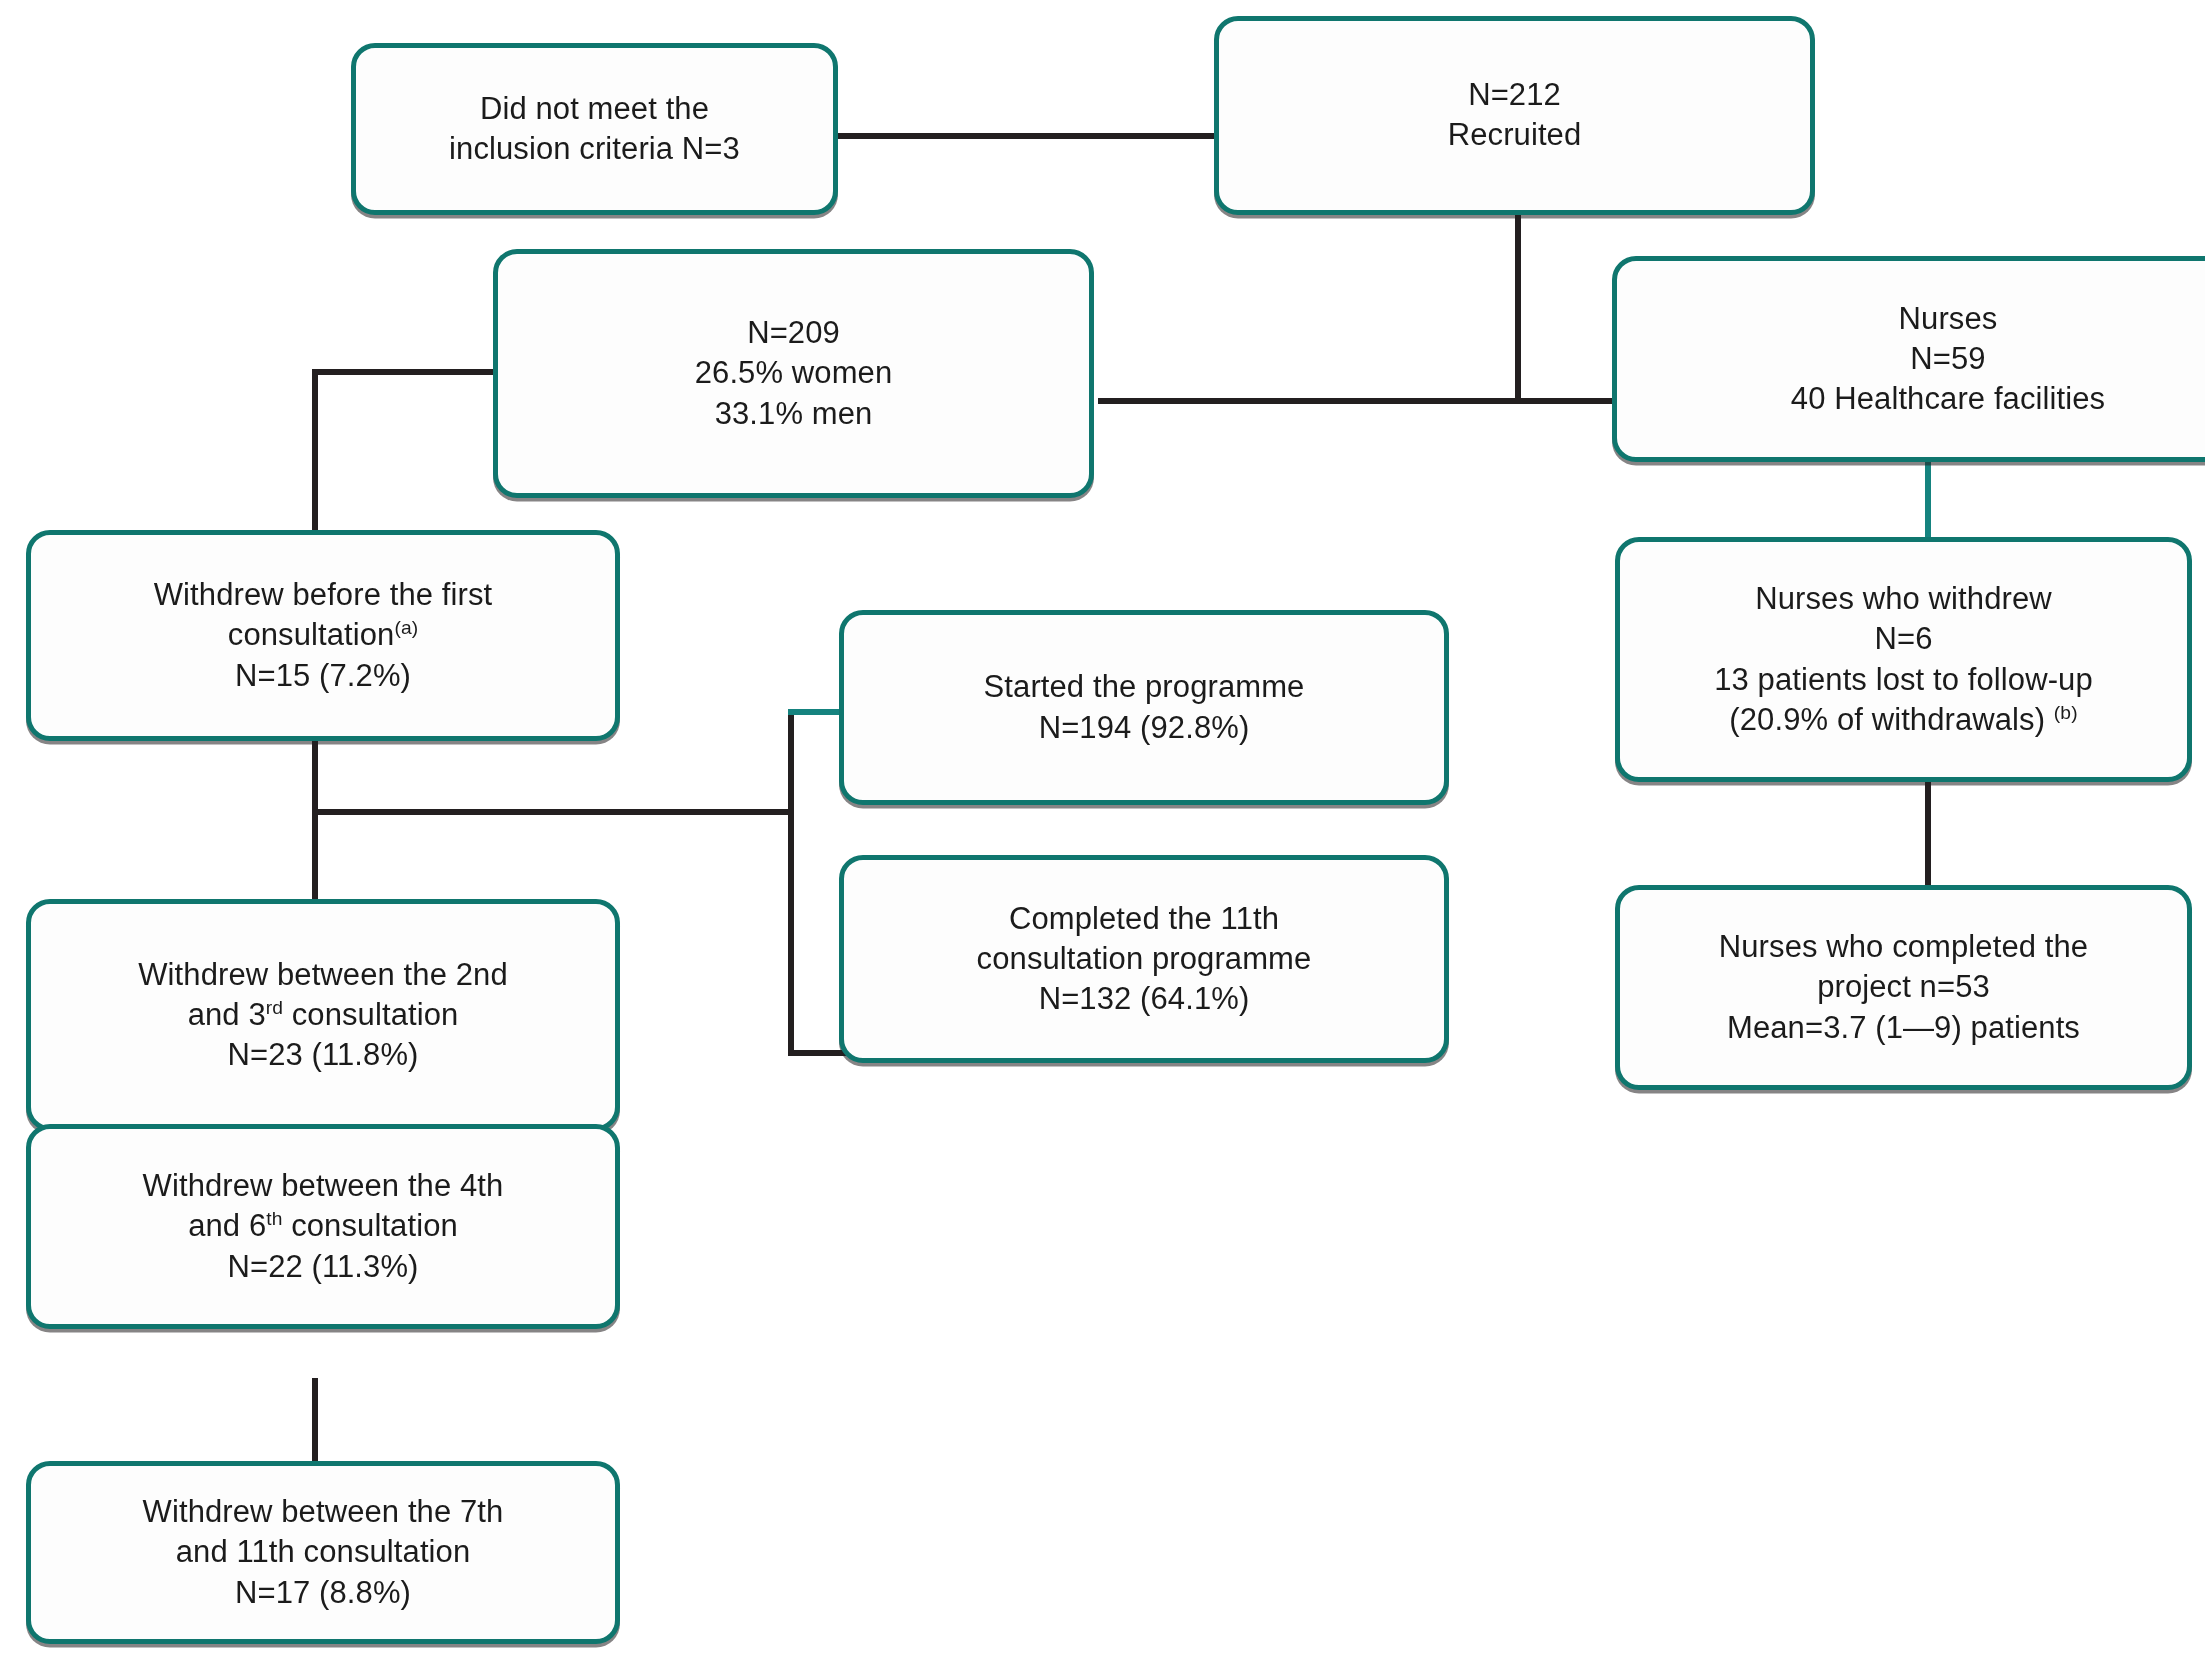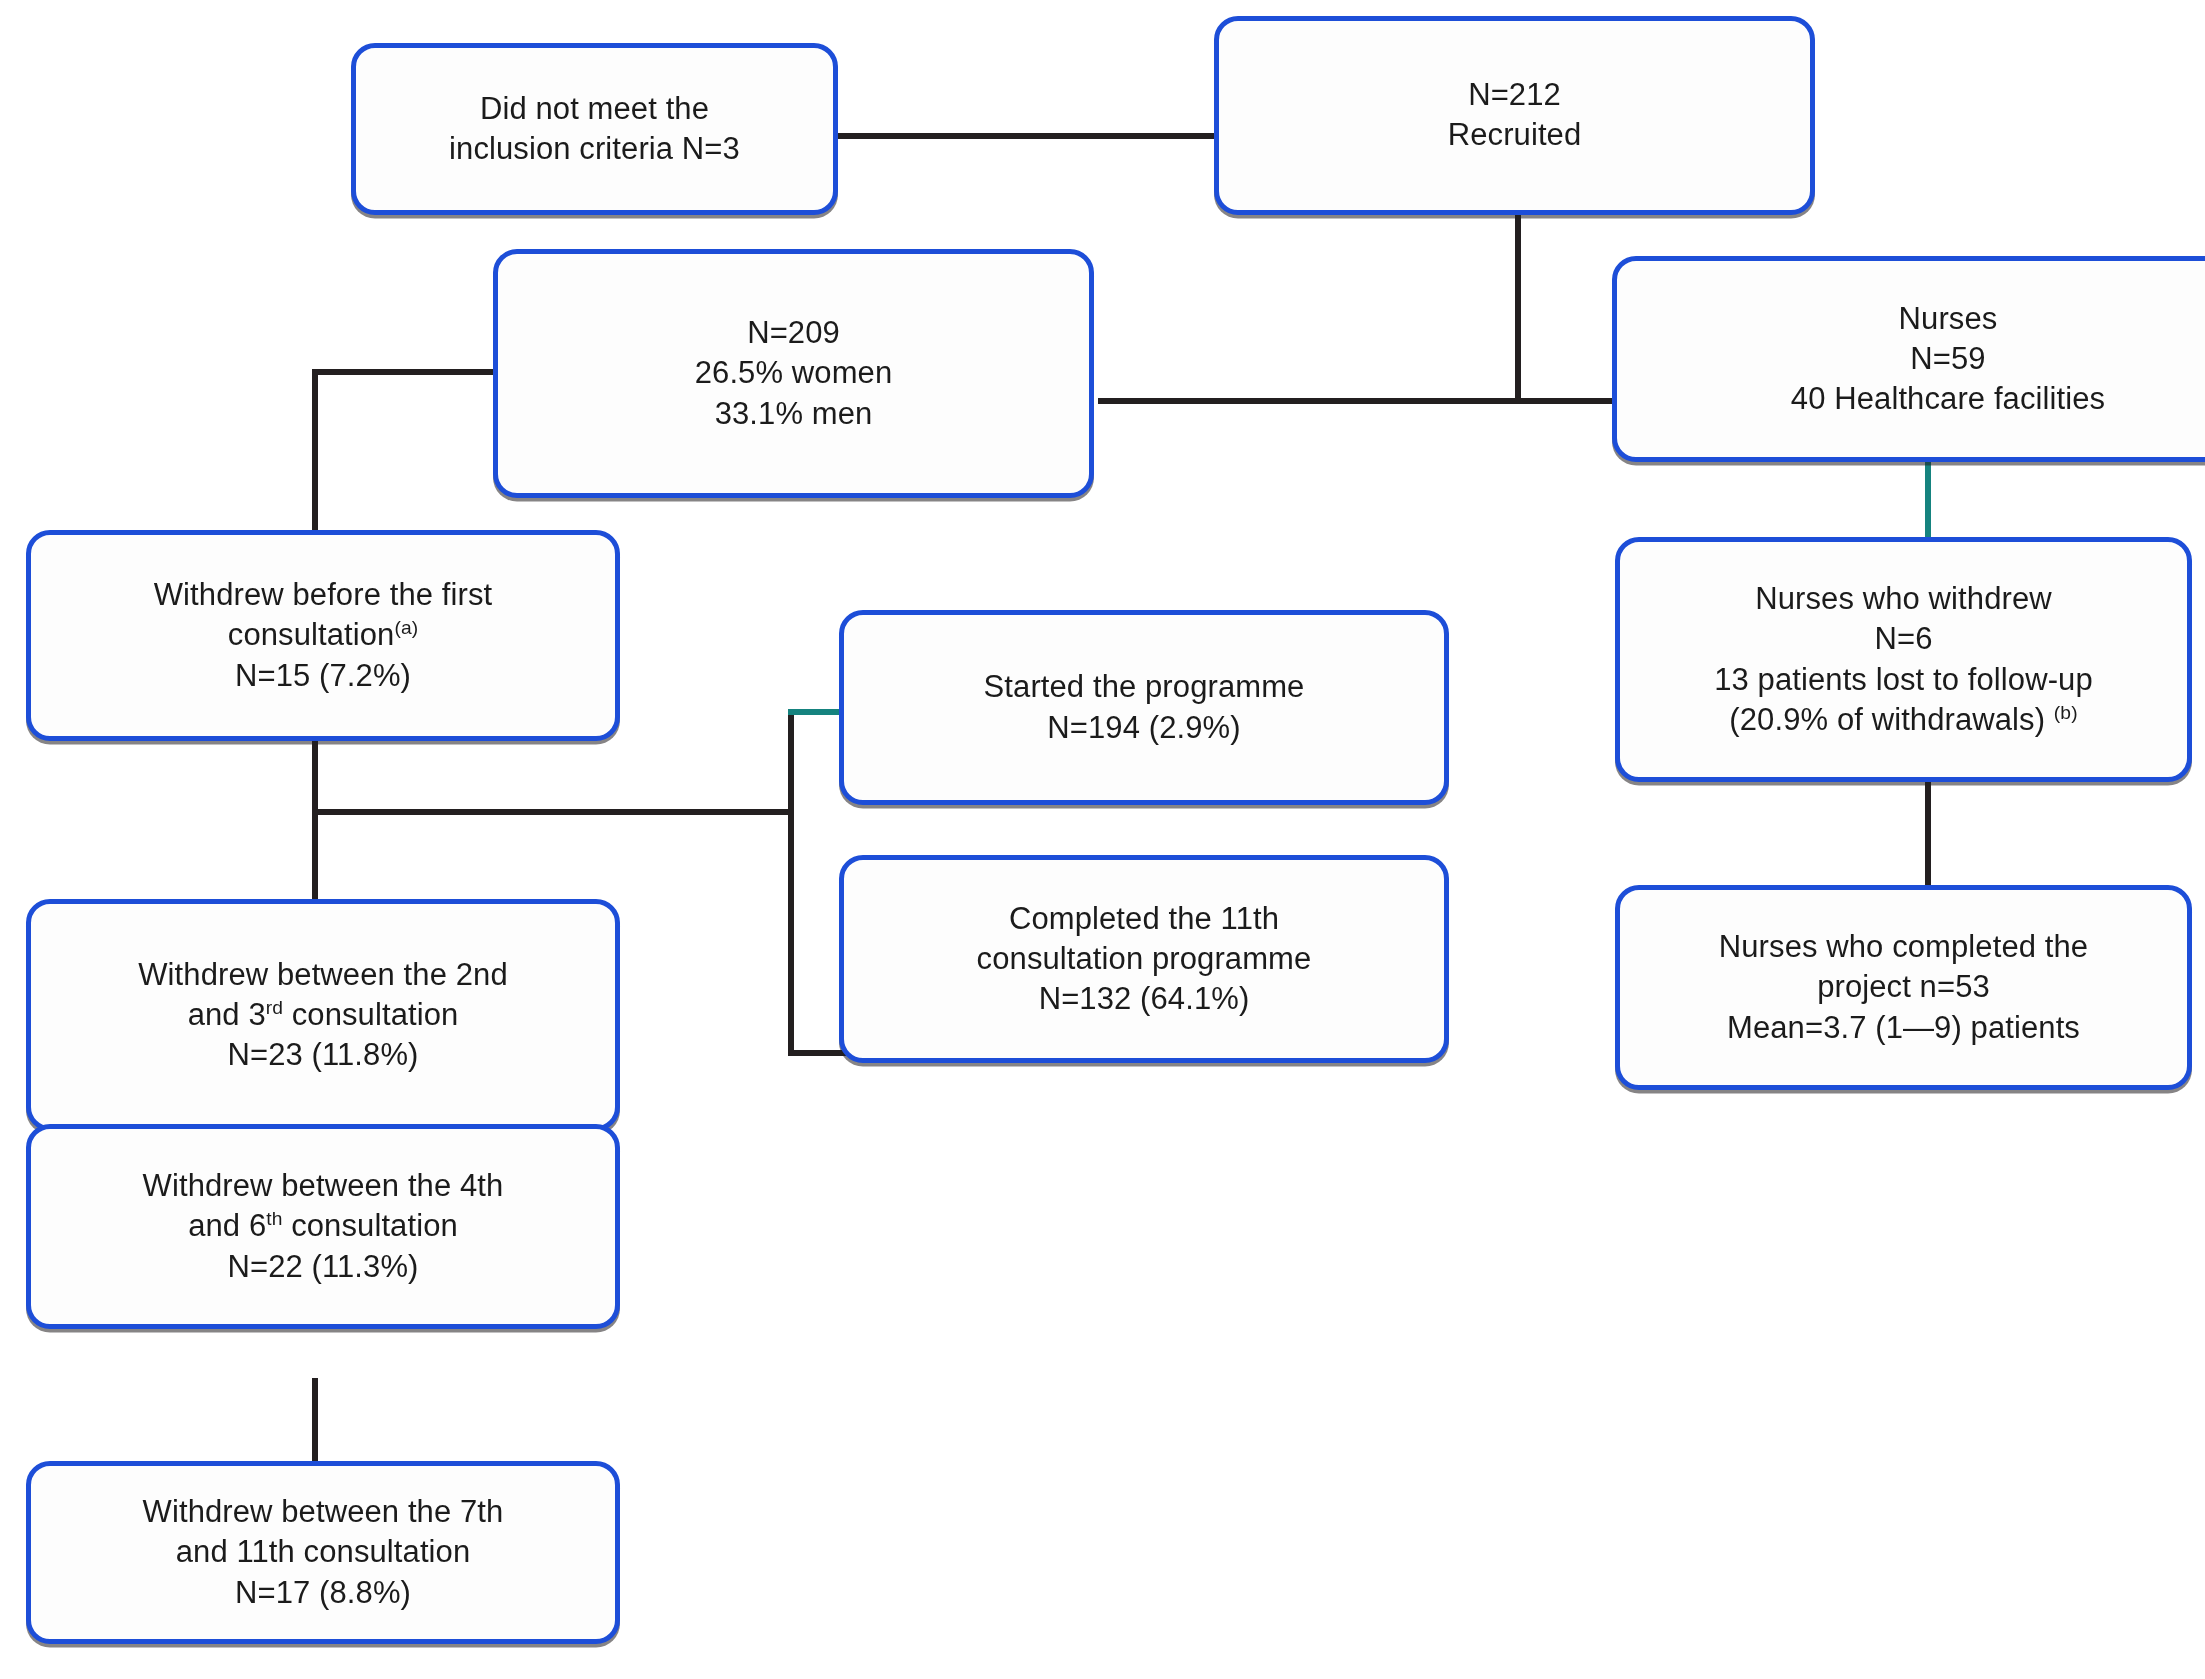--- a/index.html
+++ b/index.html
@@ -15,21 +15,21 @@
     width: 2205px;
     height: 1680px;
     background: #ffffff;
     overflow: hidden;
   }
   
   .node {
     position: absolute;
     box-sizing: border-box;
     background: #fdfdfd;
-    border: 5px solid #1d4ed8;
+    border: 5px solid #0f766e;
     border-radius: 24px;
     display: flex;
     align-items: center;
     justify-content: center;
     text-align: center;
     color: #1b1b1b;
     font-size: 31px;
     line-height: 1.30;
     letter-spacing: 0.1px;
     z-index: 5;
@@ -124,21 +124,21 @@
       <span>N=6</span><br>
       <span>13 patients lost to follow-up</span><br>
       <span>(20.9% of withdrawals)</span>
       <sup>(b)</sup>
     </div>
   </div>
 
   <div class="node" style="left:839px; top:610px; width:610px; height:195px;">
     <div class="txt">
       <span>Started the programme</span><br>
-      <span>N=194 (2.9%)</span>
+      <span>N=194 (92.8%)</span>
     </div>
   </div>
 
   <div class="node" style="left:26px; top:899px; width:594px; height:232px;">
     <div class="txt">
       <span>Withdrew between the 2nd</span><br>
       <span>and 3</span><sup>rd</sup><span> consultation</span><br>
       <span>N=23 (11.8%)</span>
     </div>
   </div>

